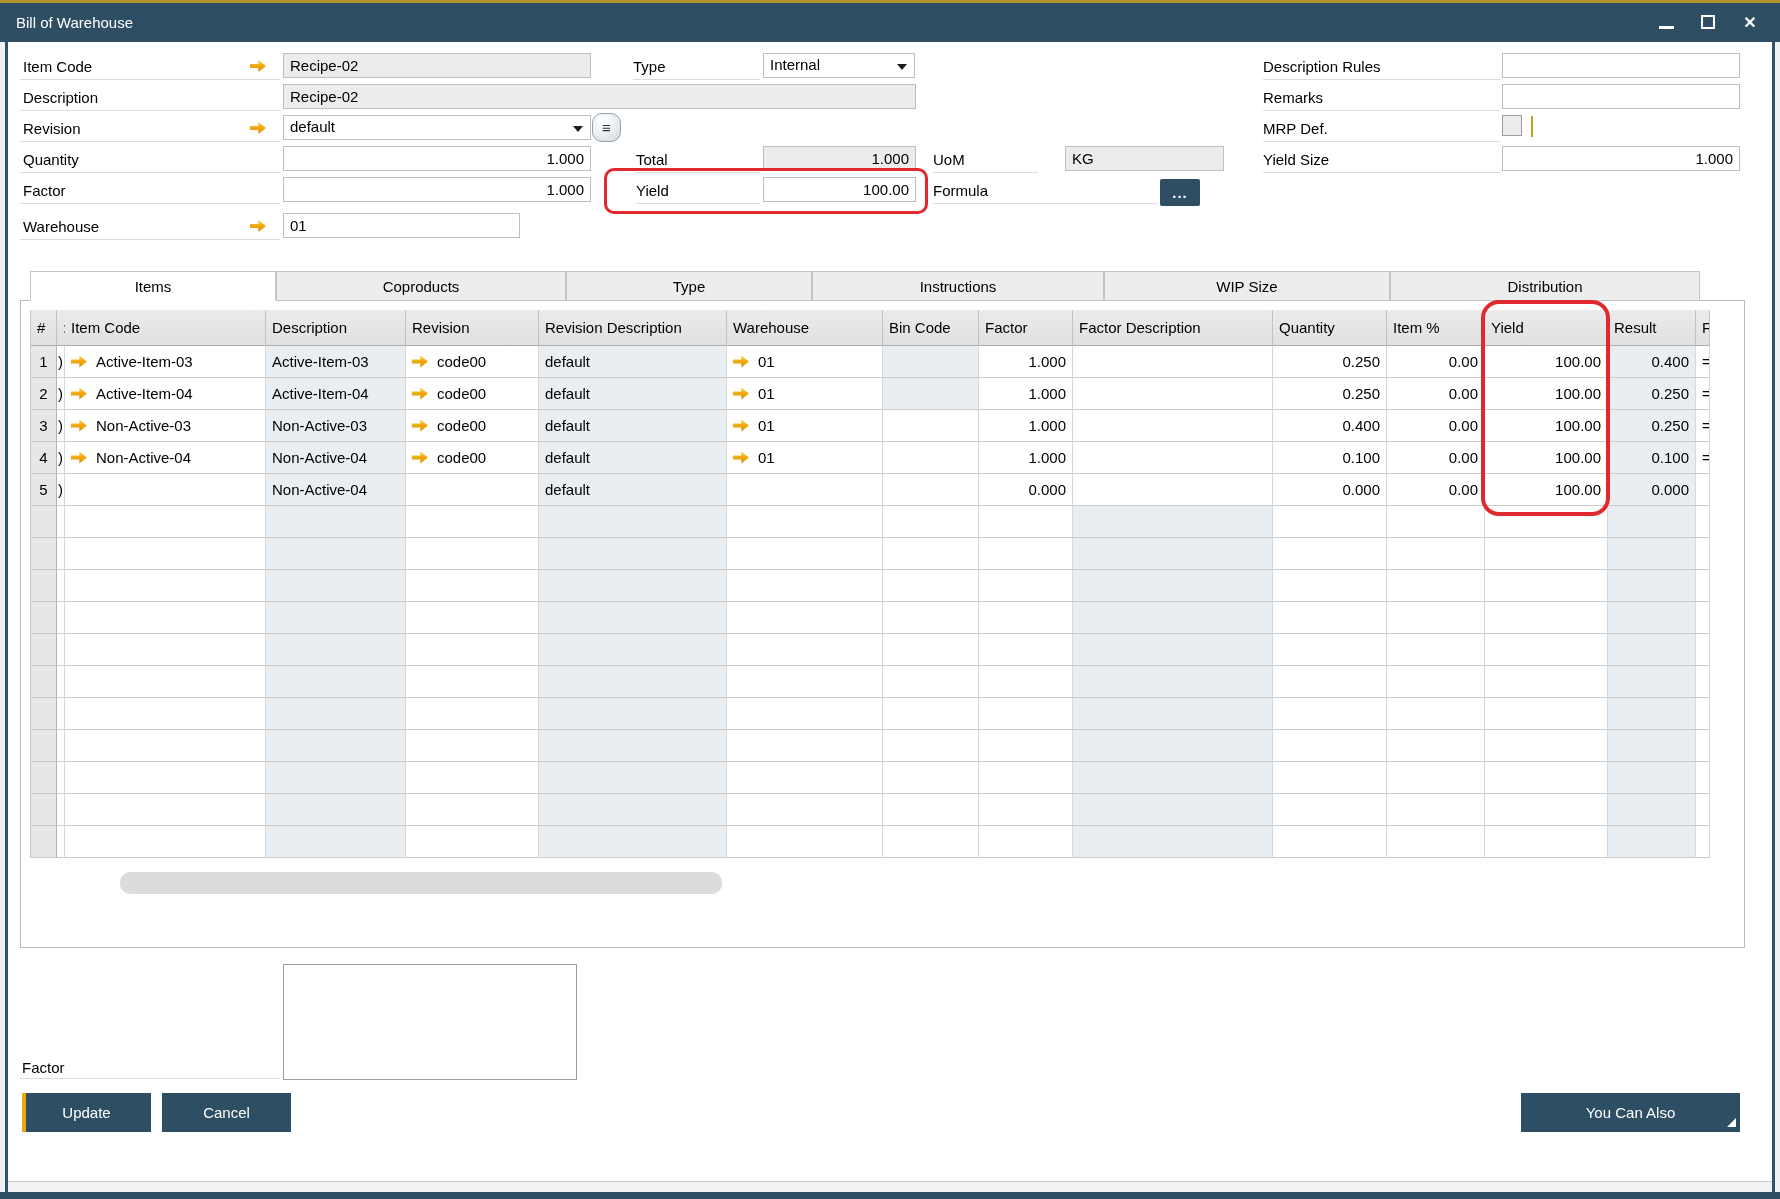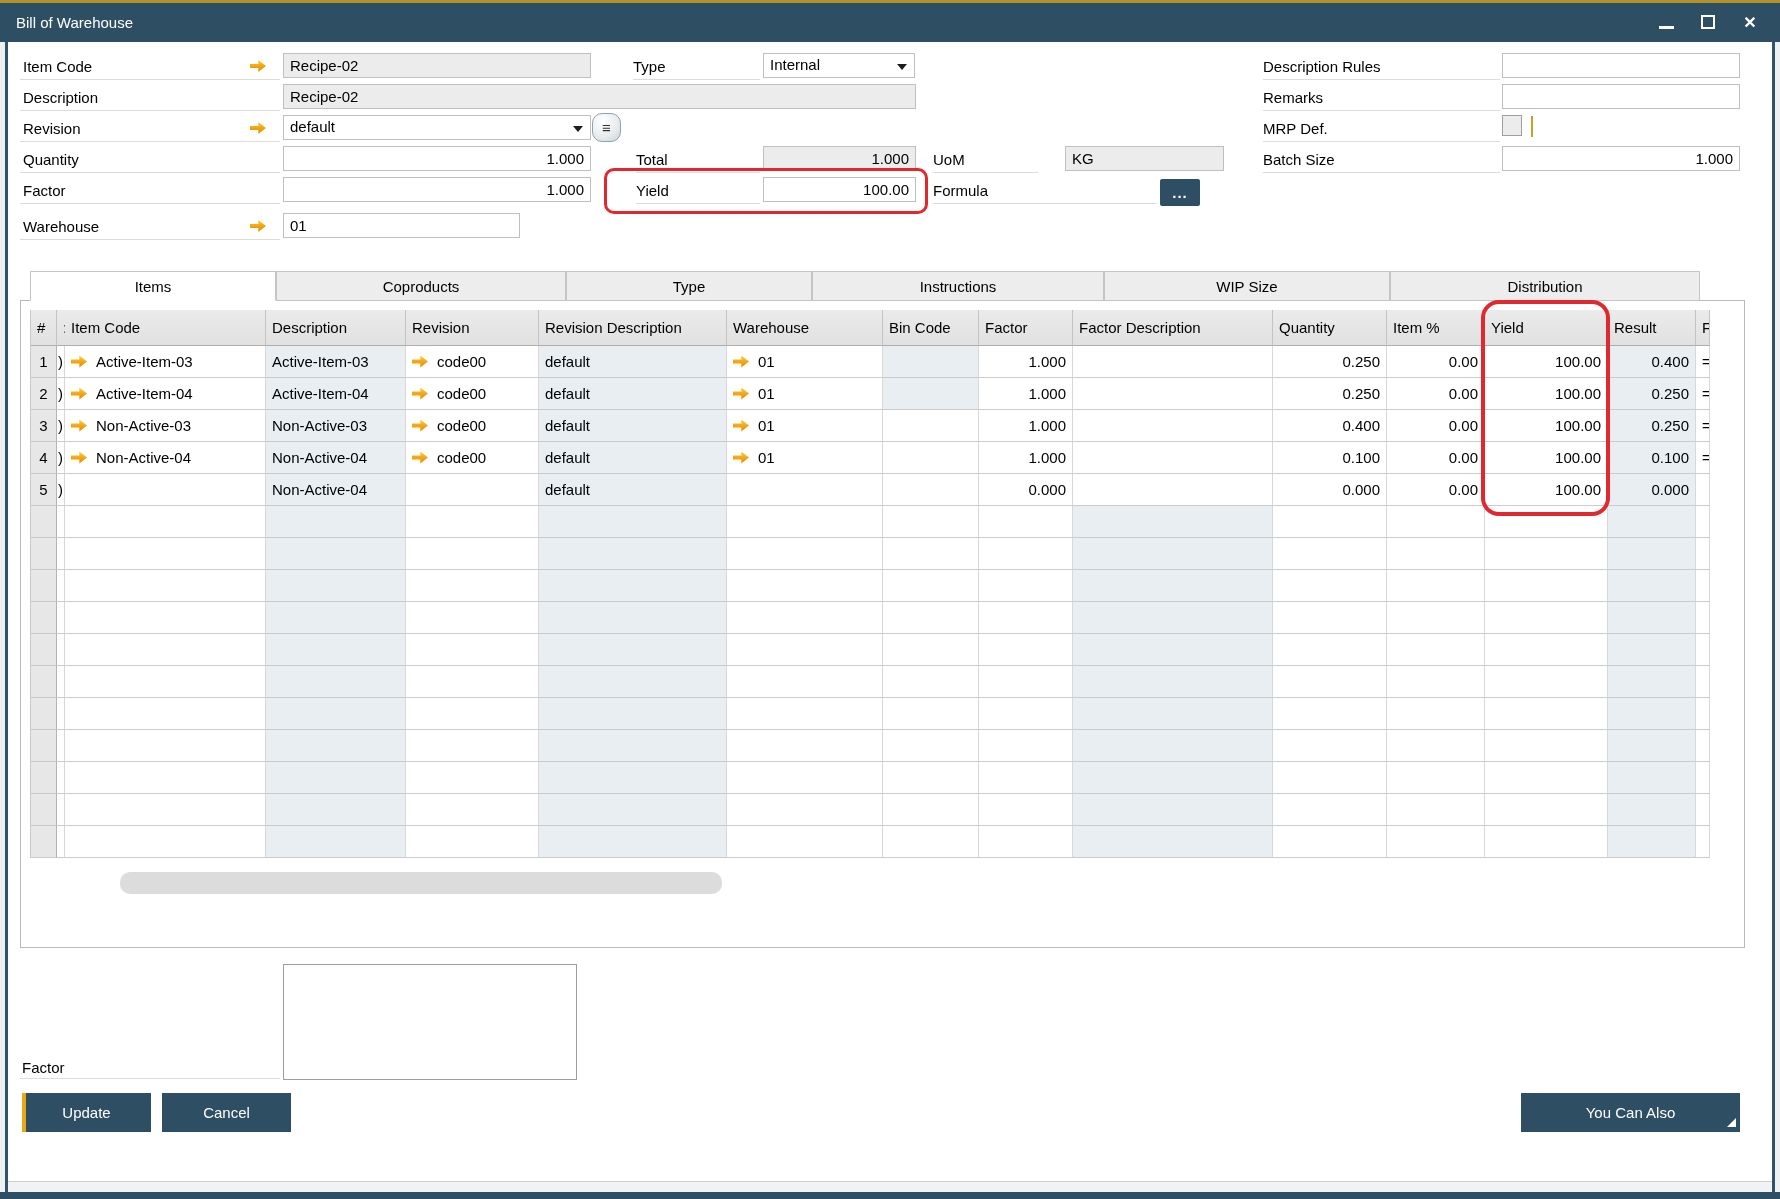--- a/index.html
+++ b/index.html
@@ -117,21 +117,21 @@
 <span class="lbl" style="left:1263px;top:58px">Description Rules</span>
 <input class="fld" style="left: 1502px; top: 53px; width: 238px;" value="">
 
 <span class="lbl" style="left:1263px;top:89px">Remarks</span>
 <input class="fld" style="left: 1502px; top: 84px; width: 238px;" value="">
 
 <span class="lbl" style="left:1263px;top:120px">MRP Def.</span>
 <div class="mrpbox"></div>
 <div class="goldcursor"></div>
 
-<span class="lbl" style="left:1263px;top:151px">Batch Size</span>
+<span class="lbl" style="left:1263px;top:151px">Yield Size</span>
 <input class="fld num" style="left: 1502px; top: 146px; width: 238px;" value="1.000">
 
 <div class="uline" style="left:20px;top:79px;width:260px"></div>
 <div class="uline" style="left:20px;top:110px;width:260px"></div>
 <div class="uline" style="left:20px;top:141px;width:260px"></div>
 <div class="uline" style="left:20px;top:172px;width:260px"></div>
 <div class="uline" style="left:20px;top:203px;width:260px"></div>
 <div class="uline" style="left:20px;top:239px;width:260px"></div>
 <div class="uline" style="left:633px;top:79px;width:127px"></div>
 <div class="uline" style="left:636px;top:172px;width:124px"></div>

